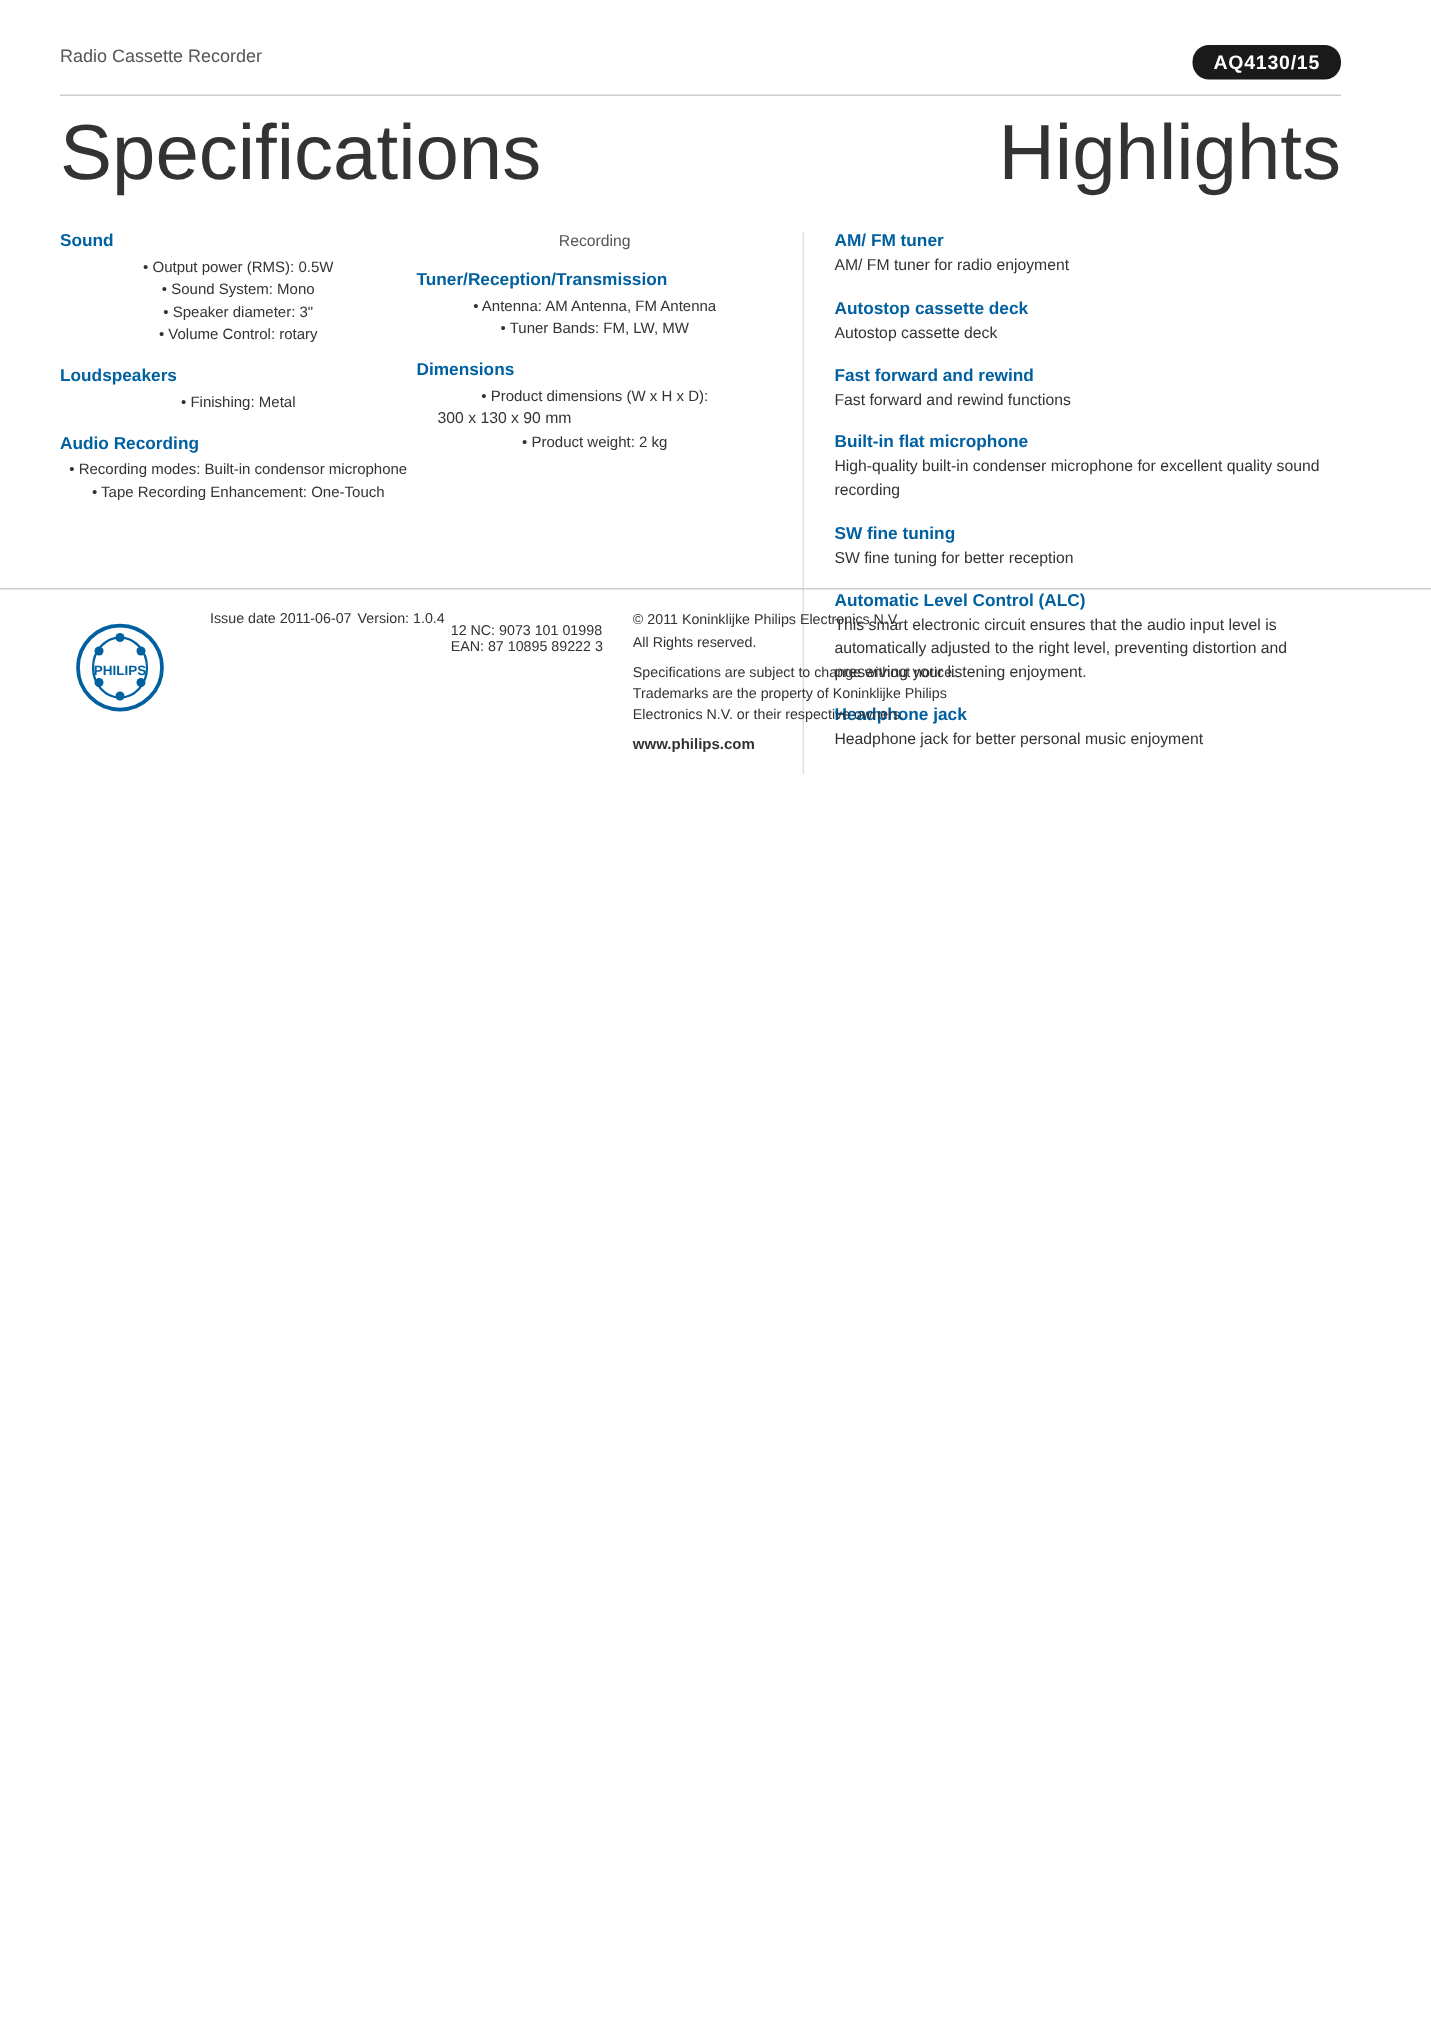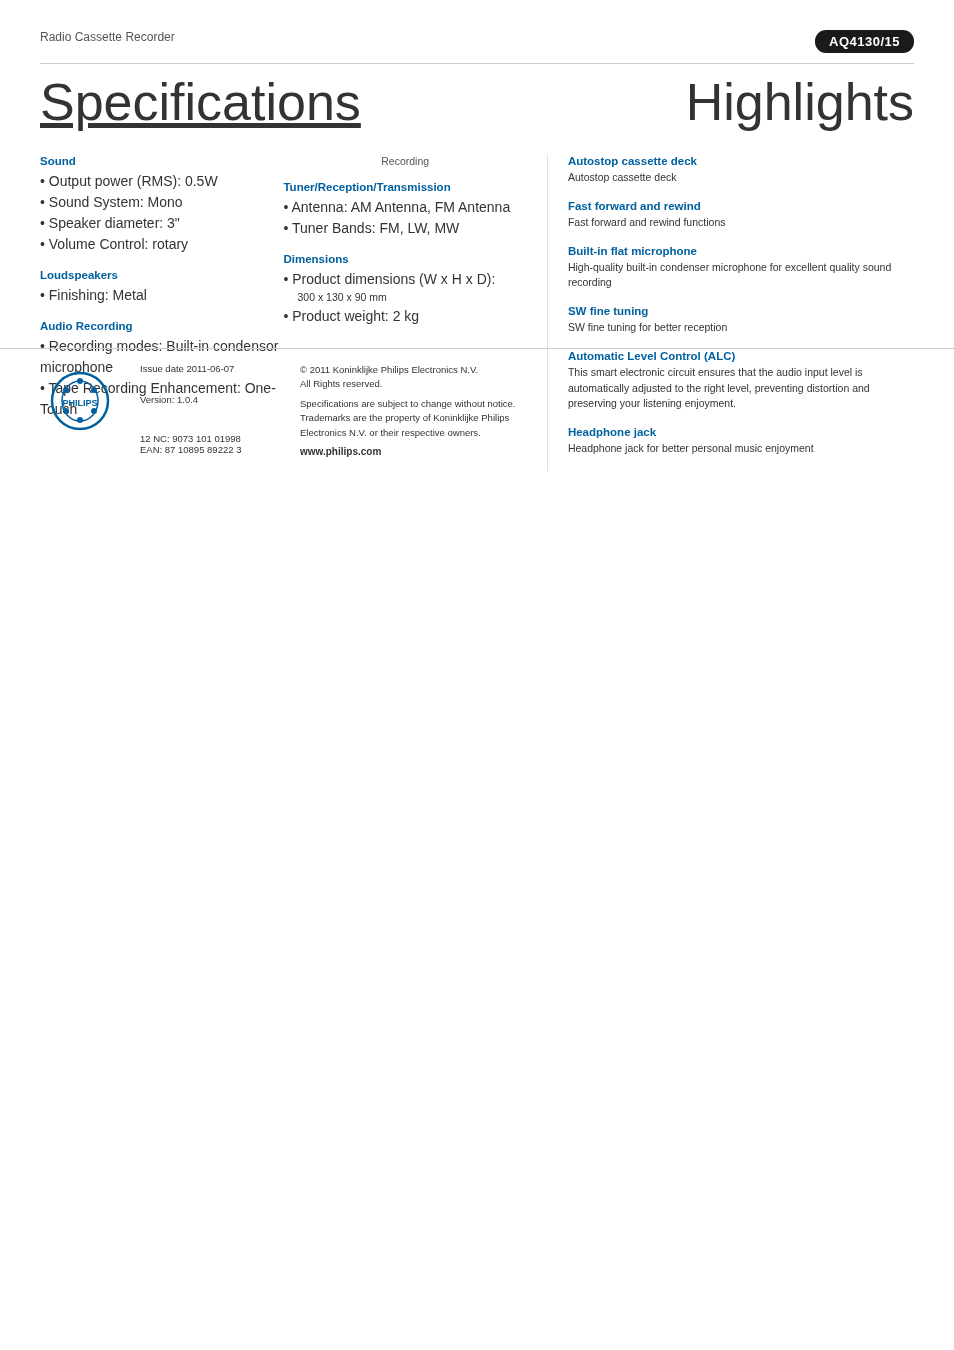--- a/index.html
+++ b/index.html
@@ -6,21 +6,21 @@
     body {
       font-family: Arial, sans-serif;
       background: #fff;
       color: #333;
       width: 954px;
       min-height: 1350px;
       position: relative;
     }
 
     .page {
-      padding: 30px 40px 20px 40px;
+      padding: 30px 60px 20px 40px;
       position: relative;
     }
 
     
     .header {
       display: flex;
       justify-content: space-between;
       align-items: flex-start;
       margin-bottom: 10px;
     }
@@ -48,21 +48,20 @@
       margin-bottom: 24px;
       border-top: 1px solid #ccc;
       padding-top: 10px;
     }
 
     .page-title {
       font-size: 52px;
       font-weight: 300;
       color: #333;
       line-height: 1.1;
-      text-decoration: underline;
     }
 
     .highlights-title {
       font-size: 52px;
       font-weight: 300;
       color: #333;
       line-height: 1.1;
     }
 
     
@@ -101,24 +100,25 @@
     }
 
     .spec-section-title {
       font-size: 11.5px;
       font-weight: bold;
       color: #0060a0;
       margin-bottom: 4px;
     }
 
     .spec-item {
-      font-size: 14px;
+      font-size: 10px;
       color: #333;
       line-height: 1.5;
       padding-left: 0;
+      text-align: center;
     }
 
     .spec-item::before {
       content: "• ";
     }
 
     .spec-item-indent {
       font-size: 10.5px;
       color: #333;
       line-height: 1.5;
@@ -165,22 +165,22 @@
     }
 
     .philips-logo {
       width: 80px;
       height: 70px;
       flex-shrink: 0;
     }
 
     .footer-meta {
       display: flex;
-      flex-direction: column;
-      gap: 20px;
+      flex-direction: row;
+      gap: 4px;
       min-width: 140px;
     }
 
     .footer-meta-item {
       font-size: 9.5px;
       color: #333;
     }
 
     .footer-legal {
       font-size: 9.5px;
@@ -259,20 +259,24 @@
             <div class="spec-item">Product weight: 2 kg</div>
           </div>
 
 
         </div>
       </div>
     </div>
 
     <div class="right-col">
 
+      <div class="highlight-section">
+        <div class="highlight-title">AM/ FM tuner</div>
+        <div class="highlight-desc">AM/ FM tuner for radio enjoyment</div>
+      </div>
 
       <div class="highlight-section">
         <div class="highlight-title">Autostop cassette deck</div>
         <div class="highlight-desc">Autostop cassette deck</div>
       </div>
 
       <div class="highlight-section">
         <div class="highlight-title">Fast forward and rewind</div>
         <div class="highlight-desc">Fast forward and rewind functions</div>
       </div>

